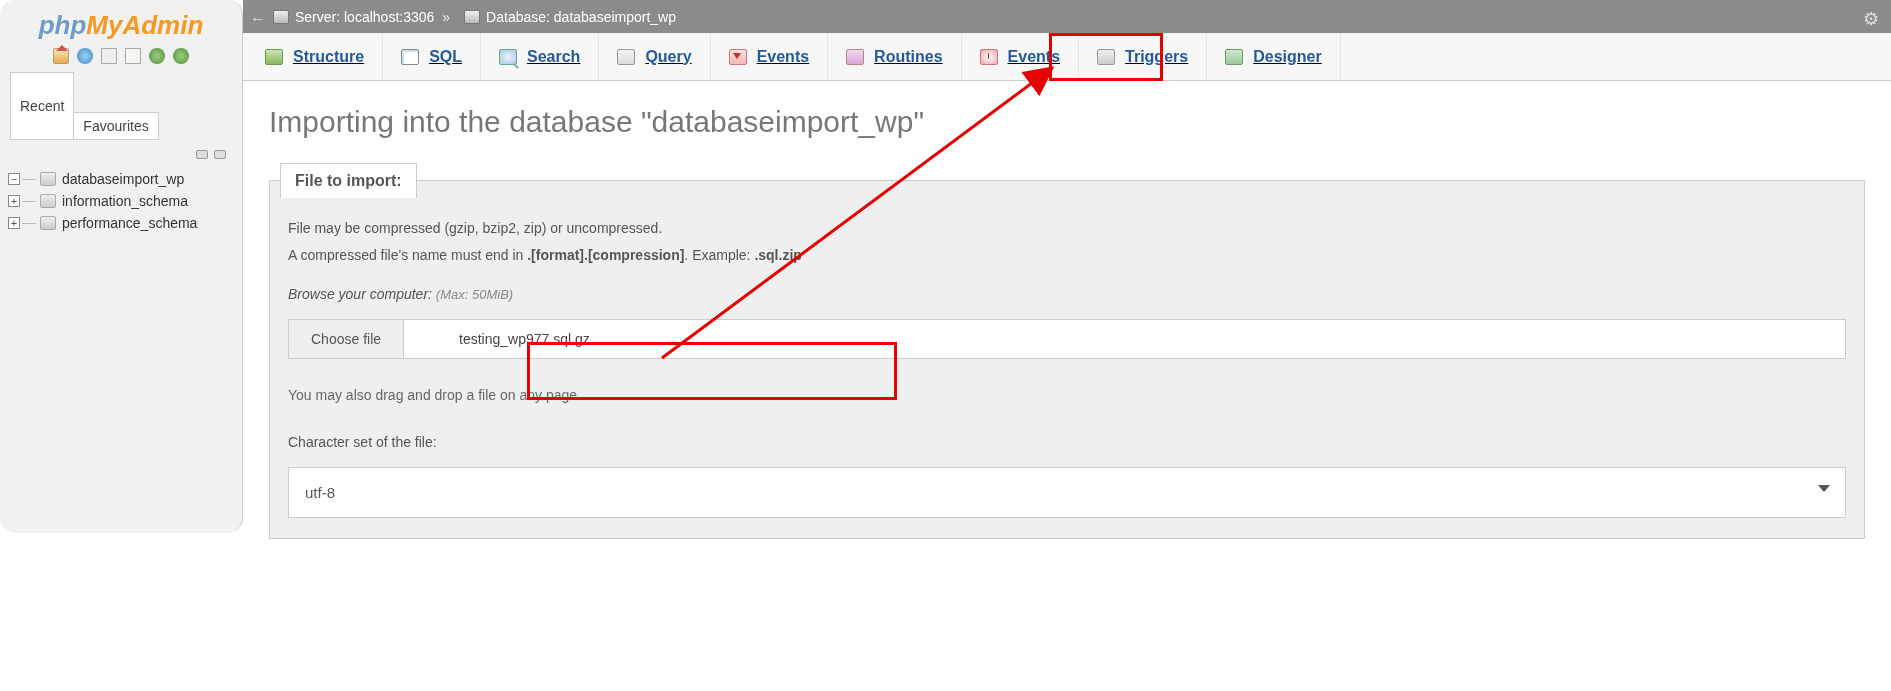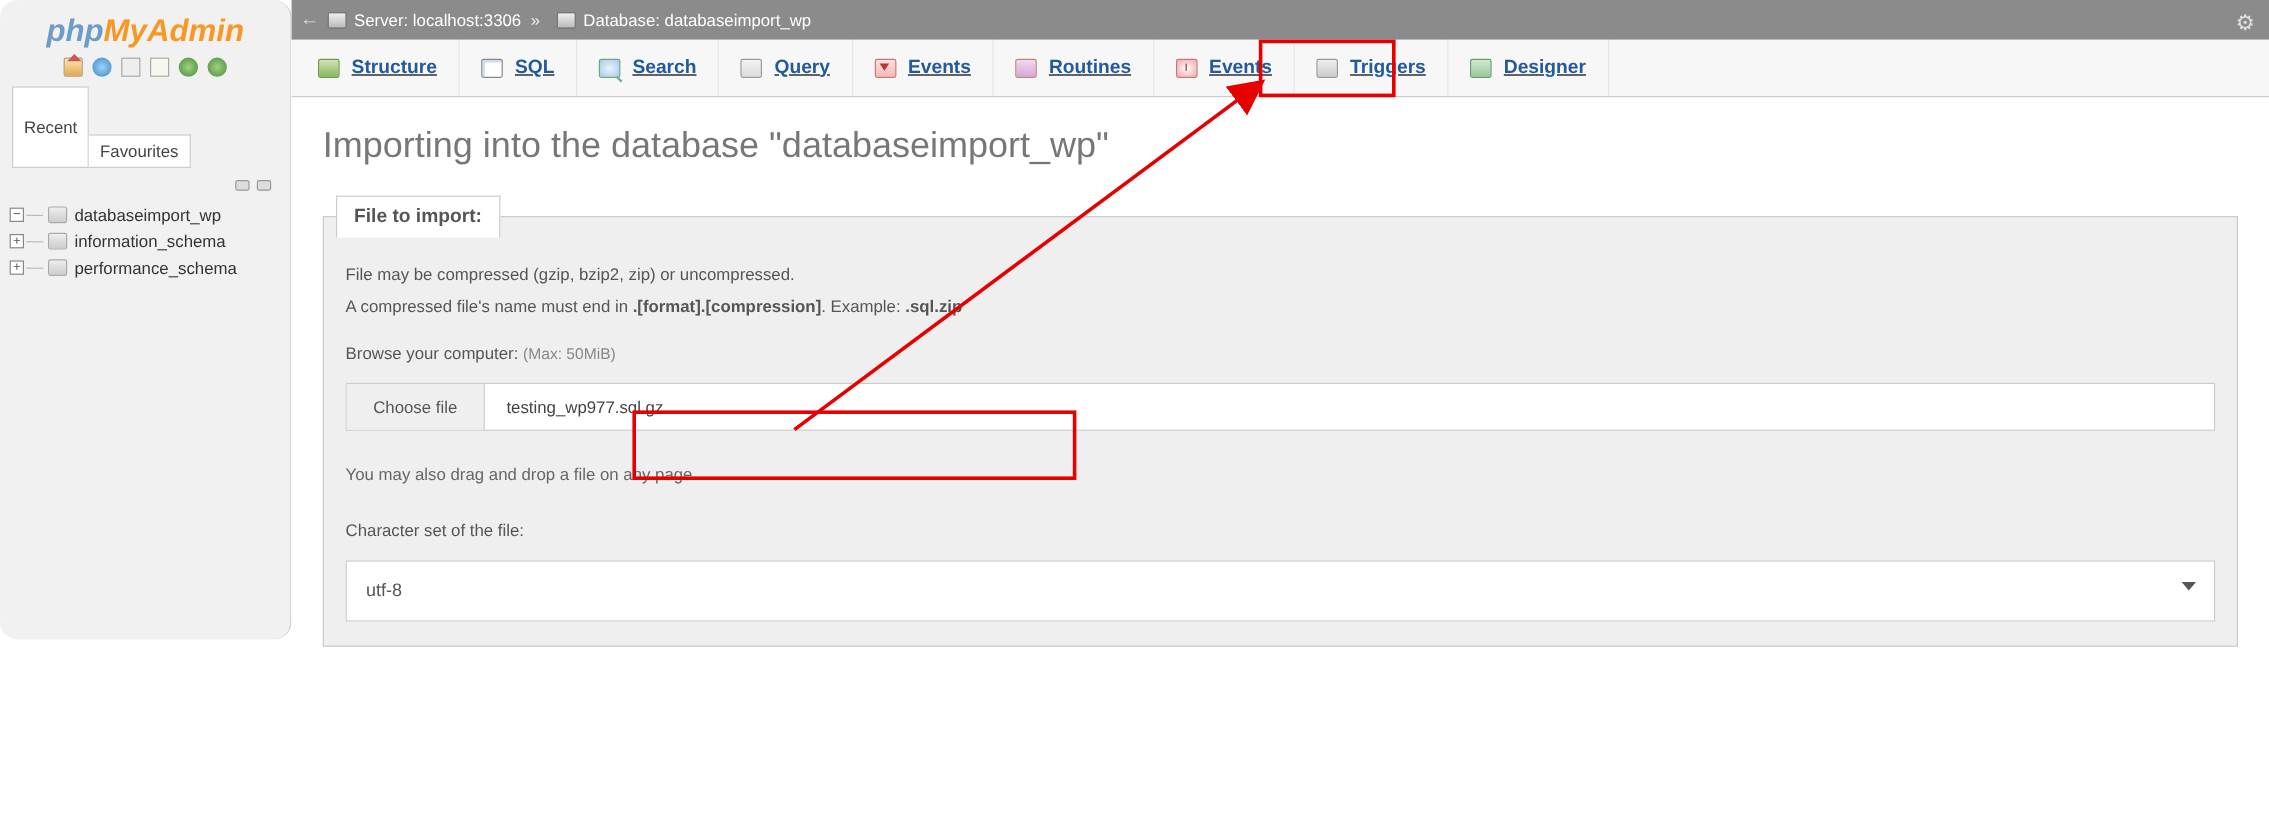--- a/index.html
+++ b/index.html
@@ -63,24 +63,24 @@
 .tab-highlight { position: absolute; border: 3px solid #e60000; pointer-events: none; }
 .hl-import { left: 1049px; top: 33px; width: 114px; height: 48px; }
 .hl-file { left: 527px; top: 342px; width: 370px; height: 58px; }
 
 .content { padding: 24px 26px; position: relative; }
 h1 { color: #777; font-weight: 400; font-size: 30px; margin-bottom: 24px; }
 fieldset { border: 1px solid #ccc; background: #efefef; padding: 0; position: relative; }
 legend { background: #fff; border: 1px solid #ccc; border-bottom: none; padding: 8px 14px; color: #555; font-weight: 700; font-size: 16px; margin-left: 10px; }
 .fs-body { padding: 20px 18px; color: #555; }
 .fs-body p { margin-bottom: 6px; line-height: 1.5; }
-.fs-body p.gap { margin-top: 18px; }
+.fs-body p.gap { margin-top: 18px; font-style: italic; }
 .small { color: #888; font-size: 13px; }
 
-.filepick { display: flex; align-items: stretch; background: #fff; border: 1px solid #ccc; margin-top: 14px; height: 40px; }
+.filepick { display: flex; align-items: stretch; background: #fff; border: 1px solid #ccc; margin-top: 14px; height: 40px; gap: 37px; }
 .filepick .choose { background: #efefef; border-right: 1px solid #ccc; padding: 0 22px; display: flex; align-items: center; color: #555; cursor: pointer; }
 .filepick .fname { padding: 0 18px; display: flex; align-items: center; color: #444; }
 
 .drag-note { margin-top: 26px; color: #666; }
 .charset-label { margin-top: 26px; color: #555; }
 .select-wrap { margin-top: 14px; position: relative; }
 .select { width: 100%; background: #fff; border: 1px solid #ccc; padding: 16px 16px; color: #555; font-size: 15px; appearance: none; cursor: pointer; }
 .select-wrap::after { content: ""; position: absolute; right: 16px; top: 18px; width: 0; height: 0; border-left: 6px solid transparent; border-right: 6px solid transparent; border-top: 7px solid #555; pointer-events: none; }
 
 svg.arrow { position: absolute; left: 622px; top: 58px; width: 440px; height: 310px; pointer-events: none; }

